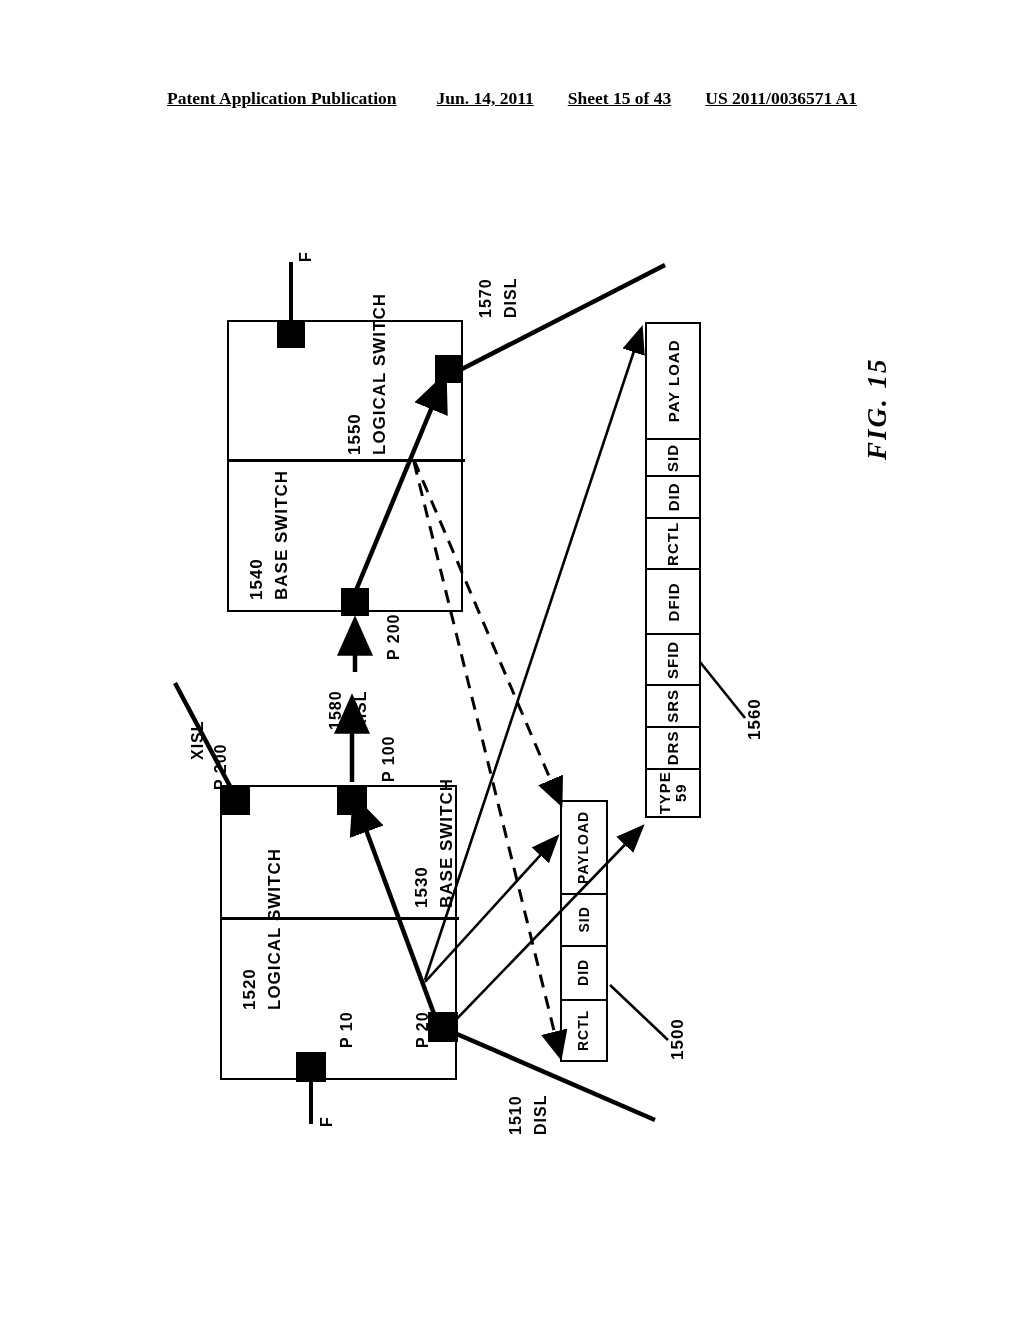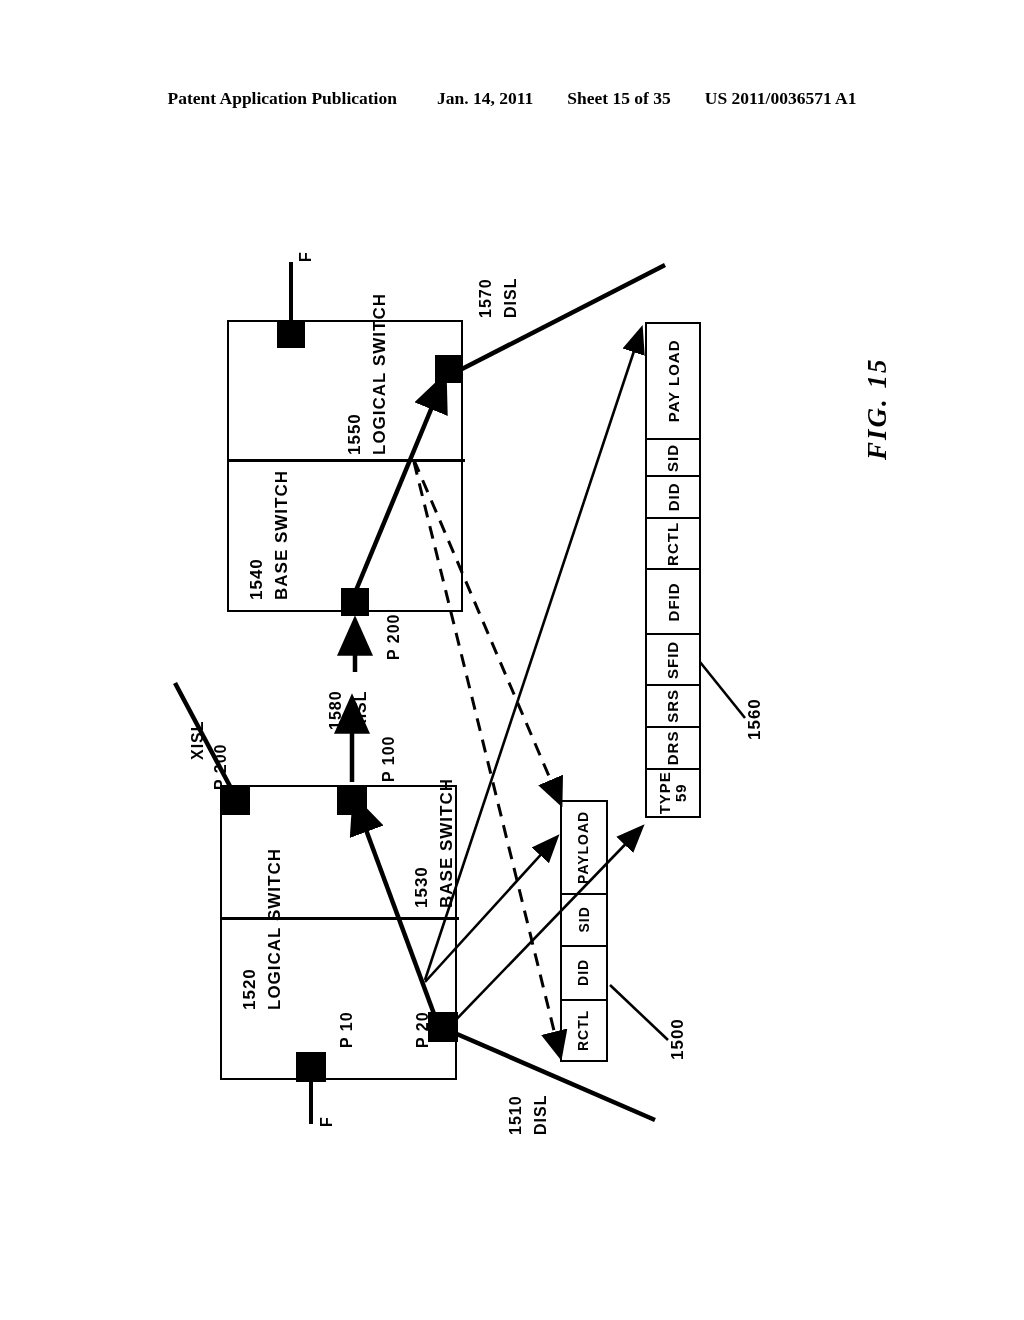--- a/index.html
+++ b/index.html
@@ -24,20 +24,21 @@
     height: 26px;
     display: flex;
     justify-content: center;
     align-items: baseline;
     font-family: "Liberation Serif", serif;
     font-weight: bold;
     font-size: 17.5px;
     color: #000;
     letter-spacing: 0px;
     white-space: nowrap;
+    text-decoration: underline;
   }
   #patent-header .hdr-pub { margin-right: 40px; }
   #patent-header .hdr-date { margin-right: 34px; }
   #patent-header .hdr-num { }
 
   
   #diagram {
     position: absolute;
     left: 0; top: 0;
     width: 1024px; height: 1320px;
@@ -130,22 +131,22 @@
     letter-spacing: 2px;
     color: #000;
     white-space: nowrap;
   }
 </style>
 </head>
 <body>
 
 <div id="patent-header">
   <span class="hdr-pub">Patent Application Publication</span>
-  <span class="hdr-date">Jan. 14, 2011</span>
-  <span class="hdr-date">Sheet 15 of 35</span>
+  <span class="hdr-date">Jun. 14, 2011</span>
+  <span class="hdr-date">Sheet 15 of 43</span>
   <span class="hdr-num">US 2011/0036571 A1</span>
 </div>
 
 <div id="diagram">
 
   <div id="fig-label" style="left:862px; top:460px;">FIG. 15</div>
 
   <div class="chassis" id="top-chassis" style="left:227px; top:320px; width:236px; height:292px;">
 
     <div class="divider" style="left:0px; top:137px; width:236px; height:2.5px;"></div>

